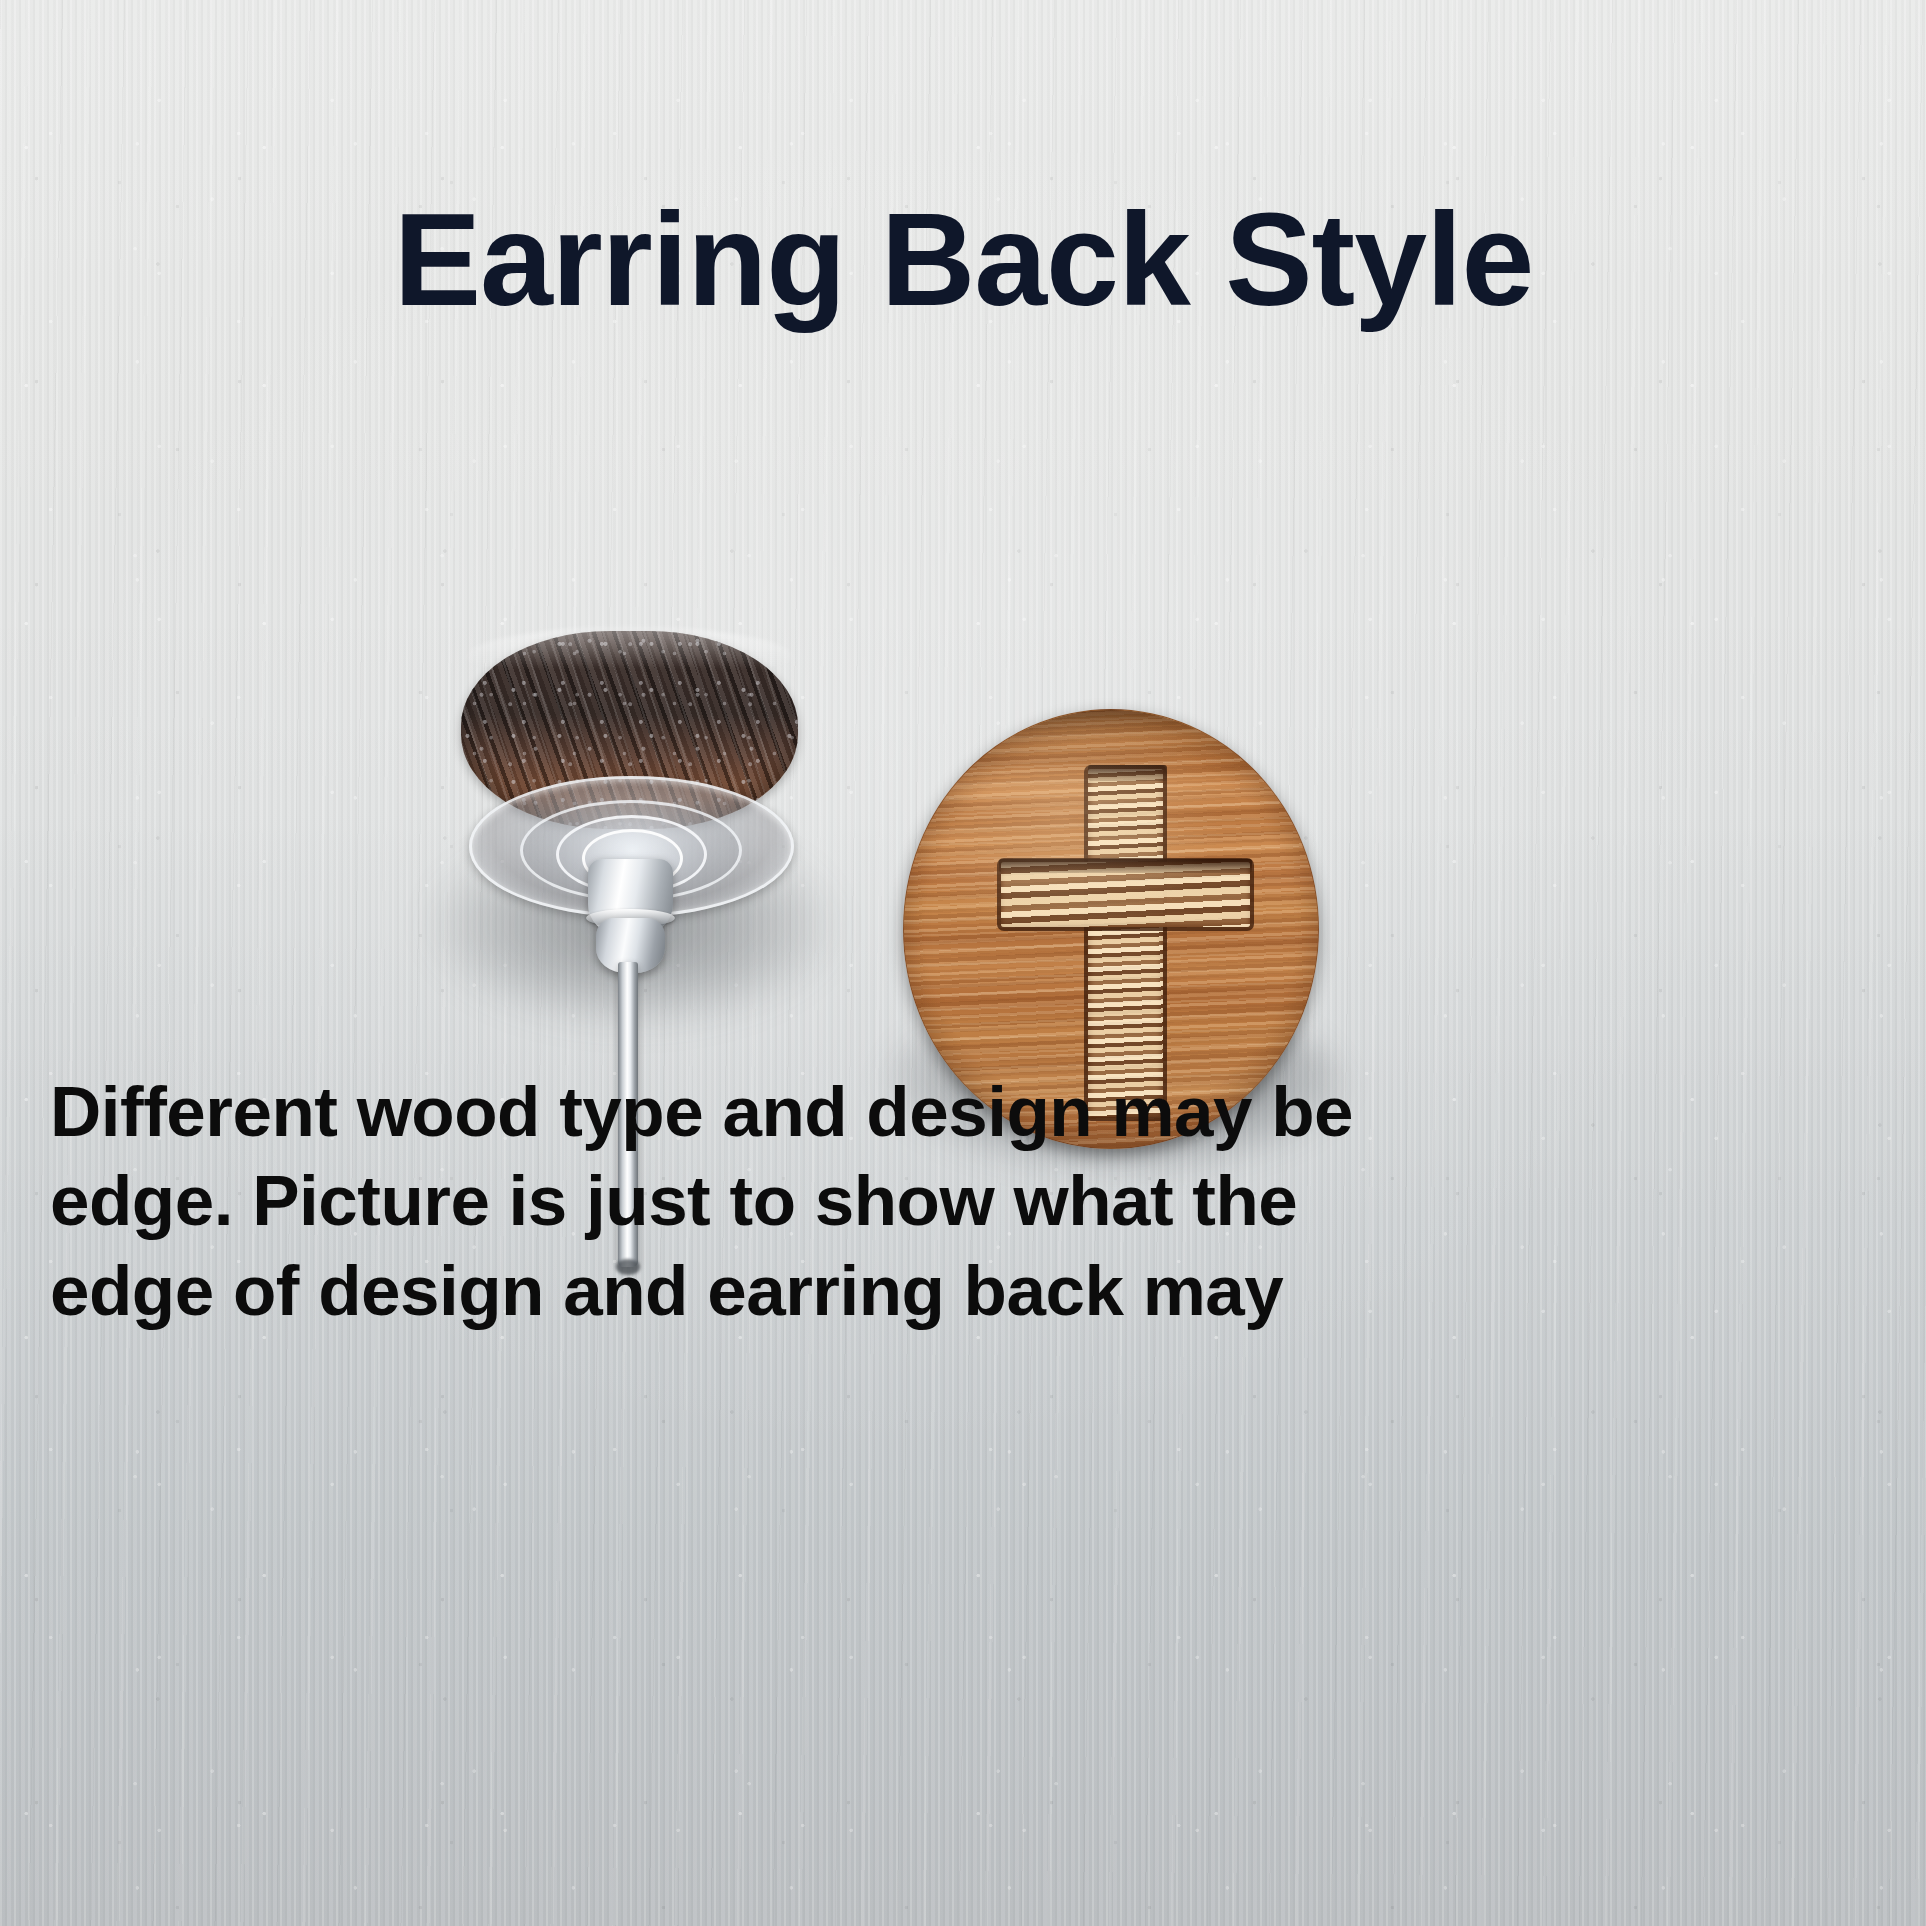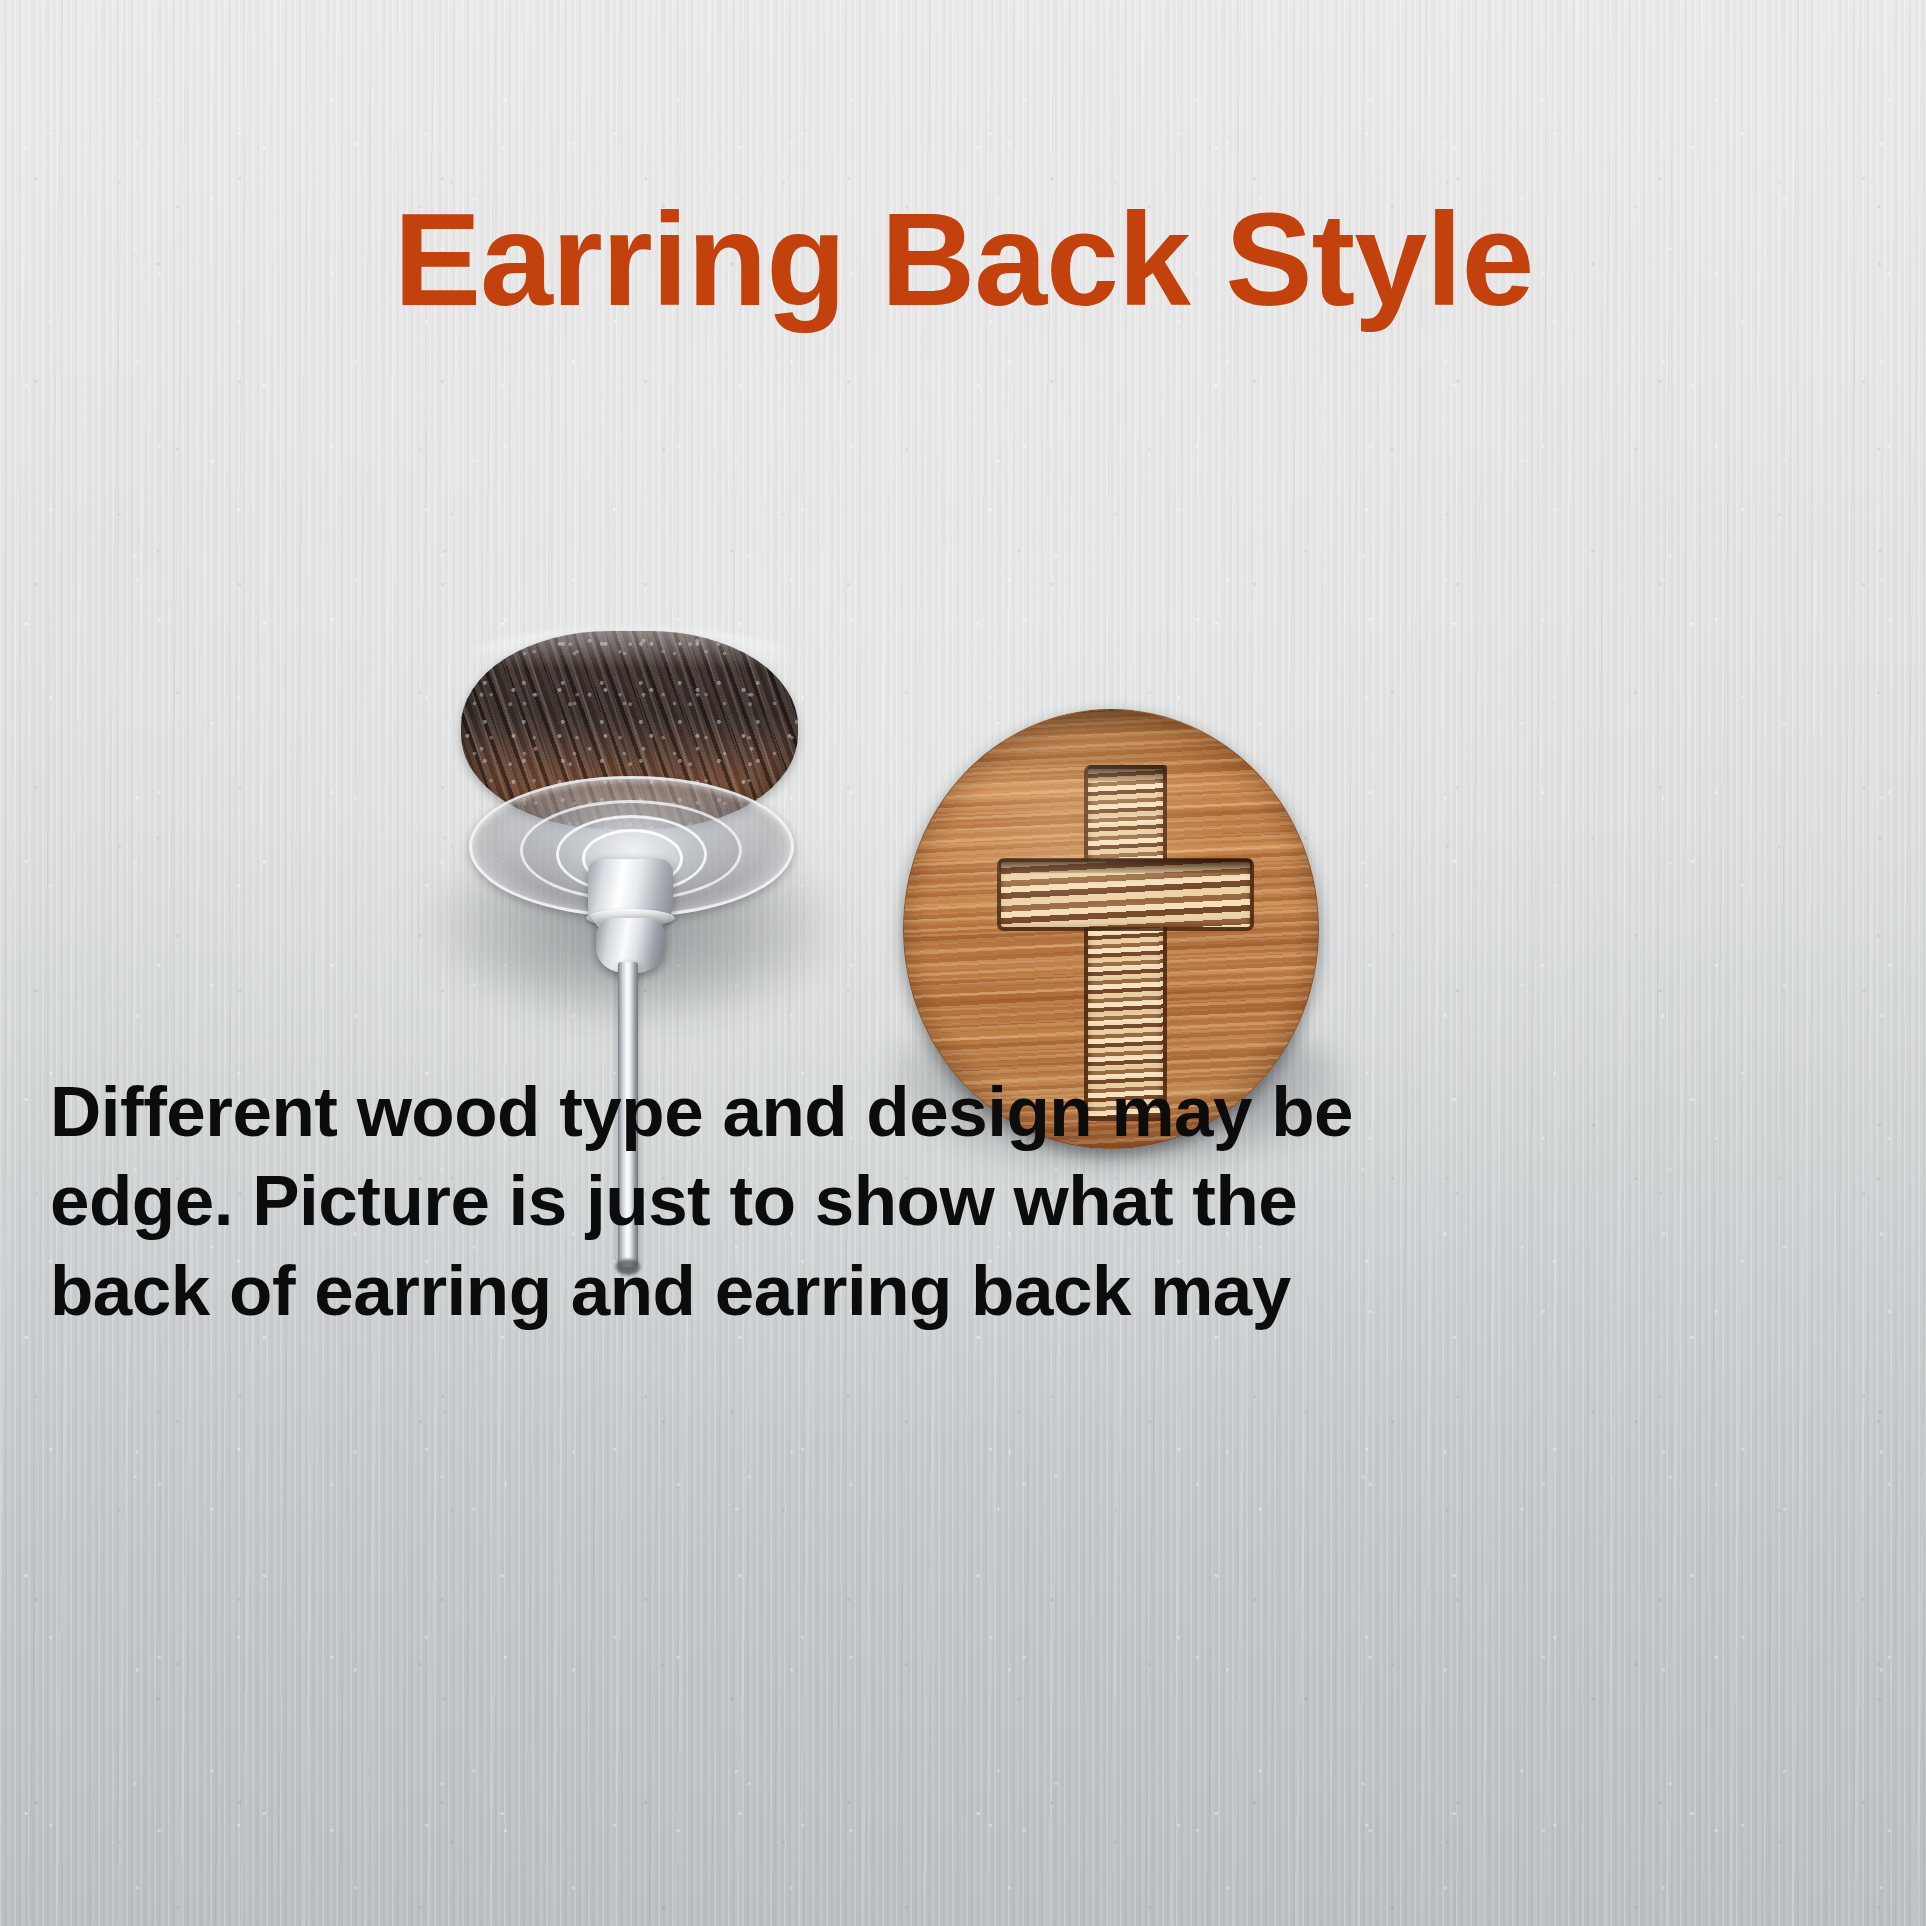--- a/index.html
+++ b/index.html
@@ -64,21 +64,21 @@
   }
 
   
   .title{
     position:absolute;
     left:0;right:0;top:194px;
     text-align:center;
     font-size:131px;
     font-weight:700;
     letter-spacing:-1px;
-    color:#c2410c;
+    color:#0f172a;
     line-height:1.0;
     white-space:nowrap;
   }
 
   
   .caption{
     position:absolute;
     left:50px;right:50px;top:1067px;
     text-align:left;
     font-size:71px;
@@ -404,17 +404,17 @@
 
       <div class="re-rim"></div>
       <div class="re-gloss"></div>
       <div class="re-overtex"></div>
     </div>
   </div>
 
   <div class="caption">
     <span class="ln">Different wood type and design may be</span>
     <span class="ln">edge. Picture is just to show what the</span>
-    <span class="ln">back of earring and earring back may</span>
+    <span class="ln">edge of design and earring back may</span>
   </div>
 
 </div>
 
 
 </body></html>

